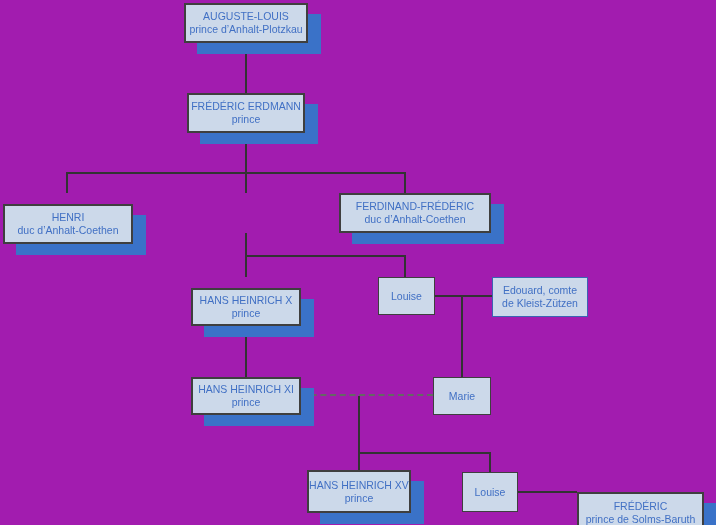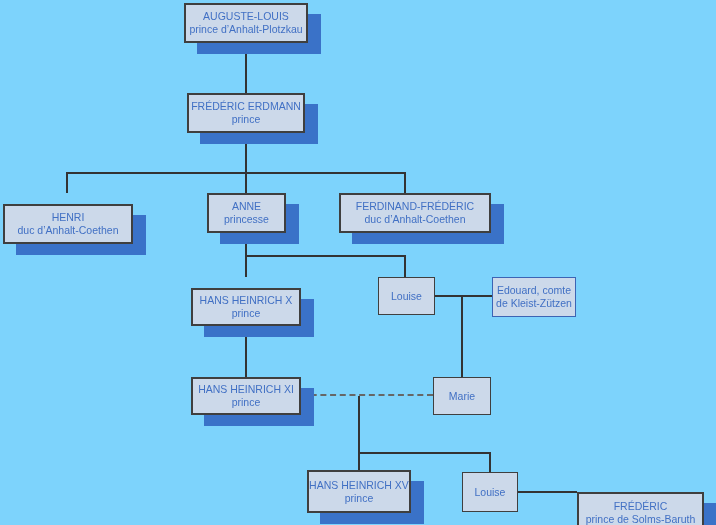--- a/index.html
+++ b/index.html
@@ -1,17 +1,17 @@
 <!DOCTYPE html>
 <html style="--box-fill: #ccd9ea; --box-border: #3f3f3f; --spouse-border: #3c64b4; --shadow: #3a72c8; --text: #4170c4; --line: #333333; --dashed-line: #666666;"><head>
 <meta charset="utf-8">
 <style>
   html,body{margin:0;padding:0;background:#fff;}
   .canvas{
-    position:relative;width:716px;height:525px;background:#7dd3fc;overflow:hidden;
+    position:relative;width:716px;height:525px;background:#a21caf;overflow:hidden;
     font-family:"Liberation Sans",sans-serif;
   }
   .node{
     position:absolute;box-sizing:border-box;
     display:flex;flex-direction:column;align-items:center;justify-content:center;
     text-align:center;
     background:var(--box-fill,#ccd9ea);
     border:2px solid var(--box-border,#3f3f3f);
     color:var(--text,#4170c4);
     font-size:10.5px;line-height:13px;
@@ -54,40 +54,36 @@
   <div class="node shadow" style="left:187px;top:93px;width:118px;height:40px">
     <span>FRÉDÉRIC ERDMANN</span>
     <span>prince</span>
   </div>
 
   <div class="node shadow" style="left:3px;top:204px;width:130px;height:40px">
     <span>HENRI</span>
     <span>duc d’Anhalt-Coethen</span>
   </div>
 
-  <div class="node shadow" style="left:207px;top:193px;width:79px;height:40px">
-    <span>ANNE</span>
-    <span>princesse</span>
-  </div>
 
   <div class="node shadow" style="left:339px;top:193px;width:152px;height:40px">
     <span>FERDINAND-FRÉDÉRIC</span>
     <span>duc d’Anhalt-Coethen</span>
   </div>
 
   <div class="node shadow" style="left:191px;top:288px;width:110px;height:38px">
     <span>HANS HEINRICH X</span>
     <span>prince</span>
   </div>
 
   <div class="node spouse" style="left:378px;top:277px;width:57px;height:38px">
     <span>Louise</span>
   </div>
 
-  <div class="node spouse blue-border" style="left:492px;top:277px;width:84px;height:40px">
+  <div class="node spouse blue-border" style="left:492px;top:277px;width:96px;height:40px">
     <span>Edouard, comte</span>
     <span>de Kleist-Zützen</span>
   </div>
 
   <div class="node shadow" style="left:191px;top:377px;width:110px;height:38px">
     <span>HANS HEINRICH XI</span>
     <span>prince</span>
   </div>
 
   <div class="node spouse" style="left:433px;top:377px;width:58px;height:38px">

